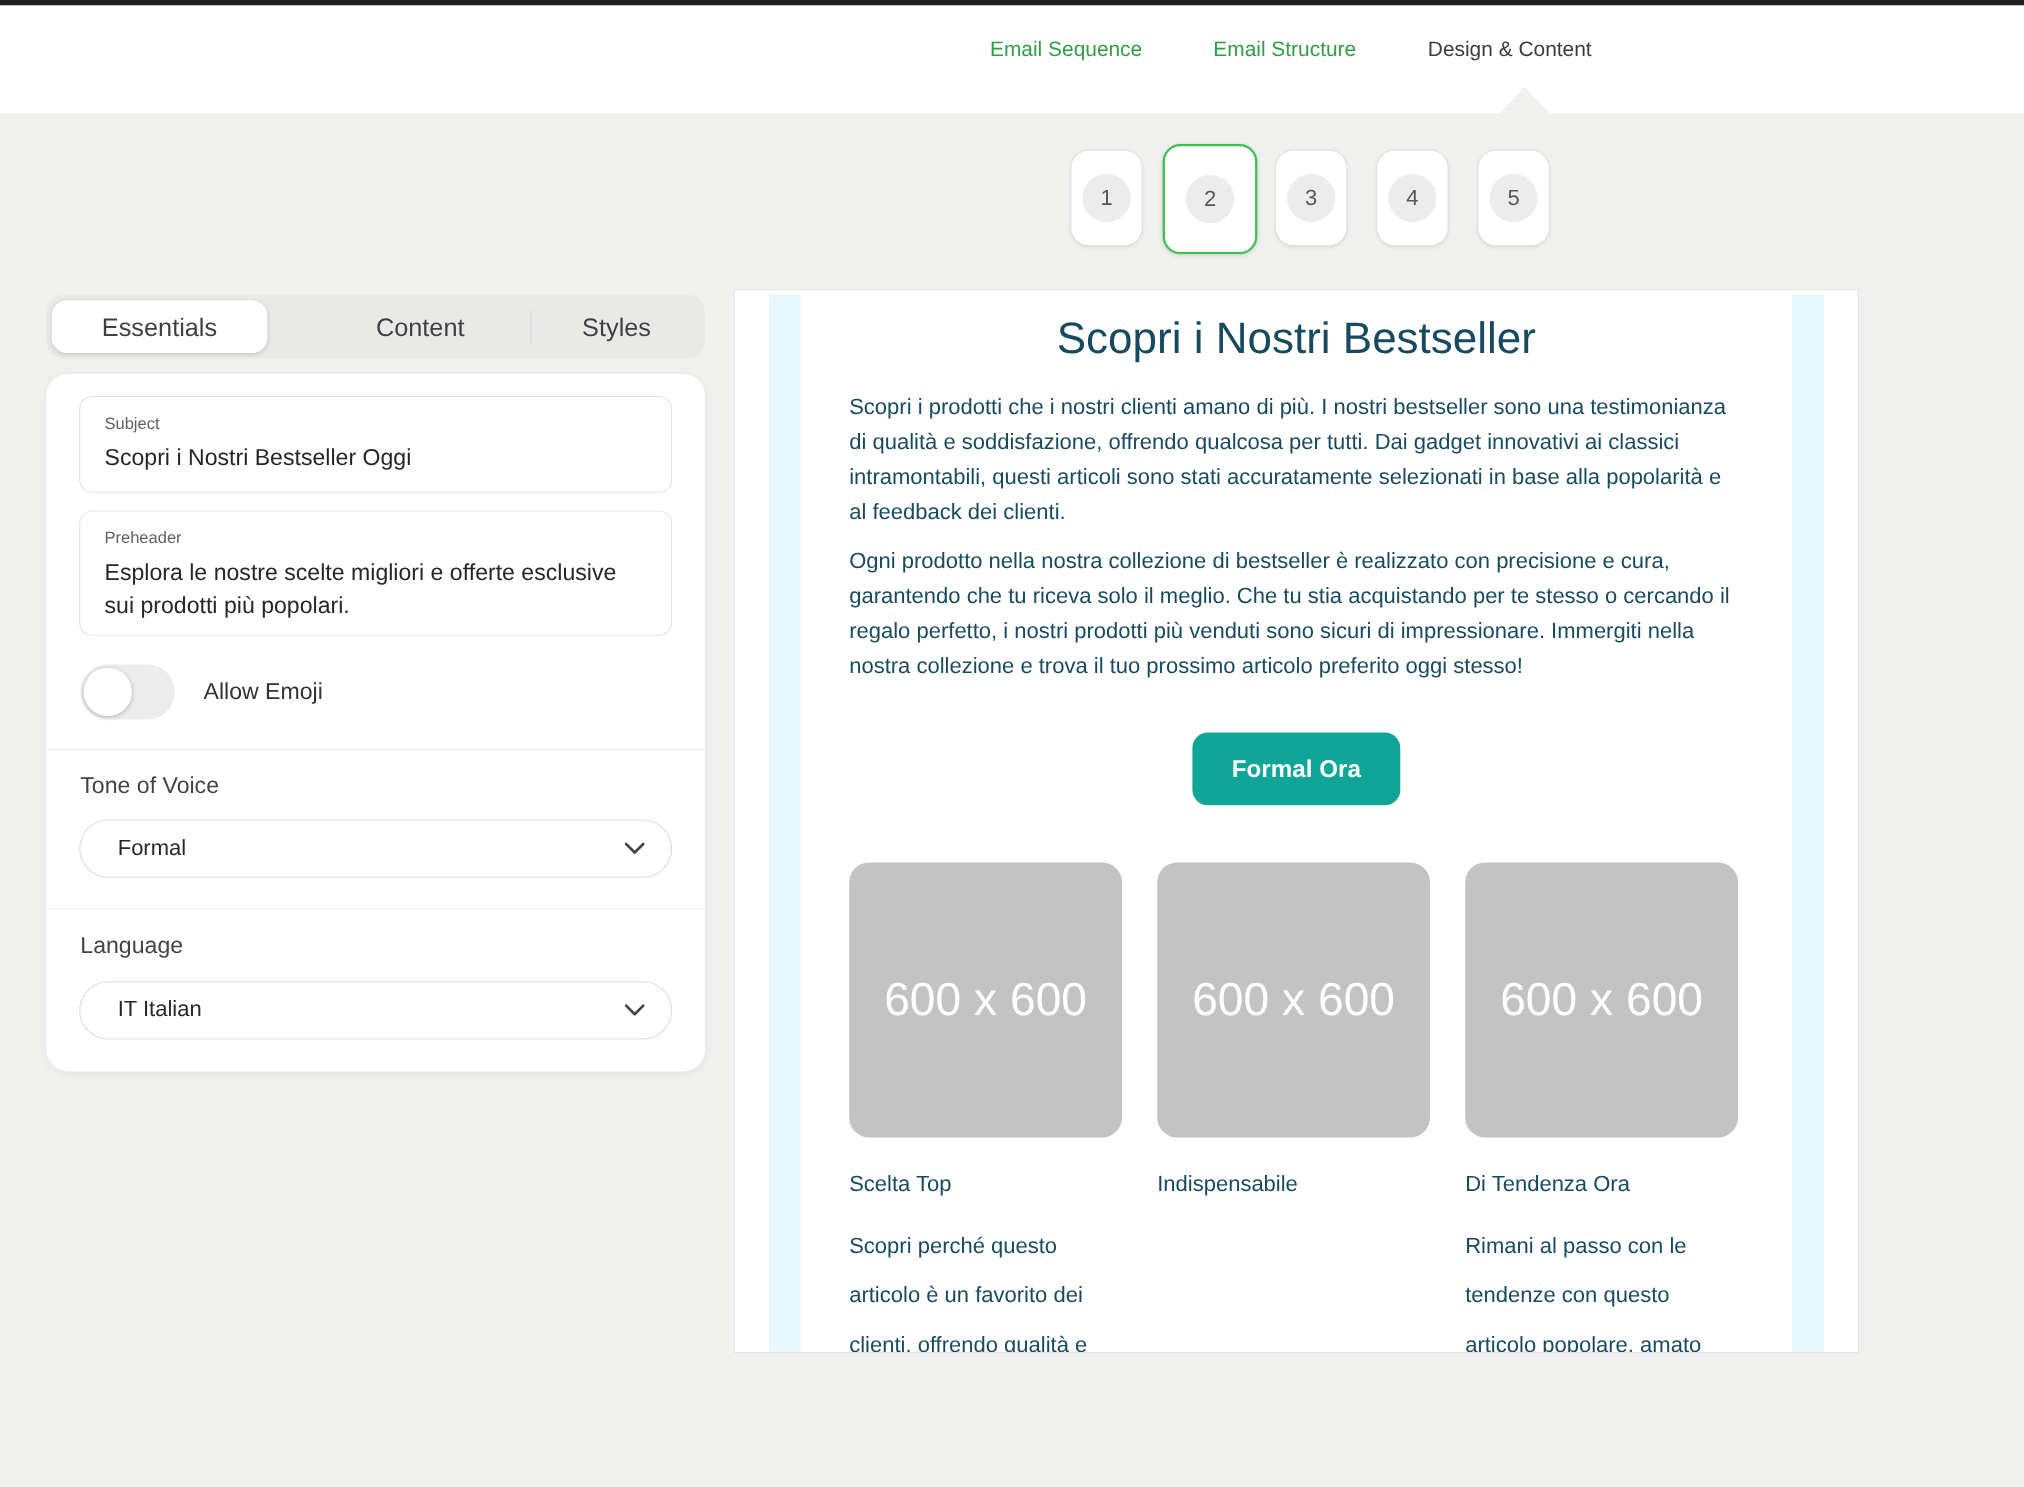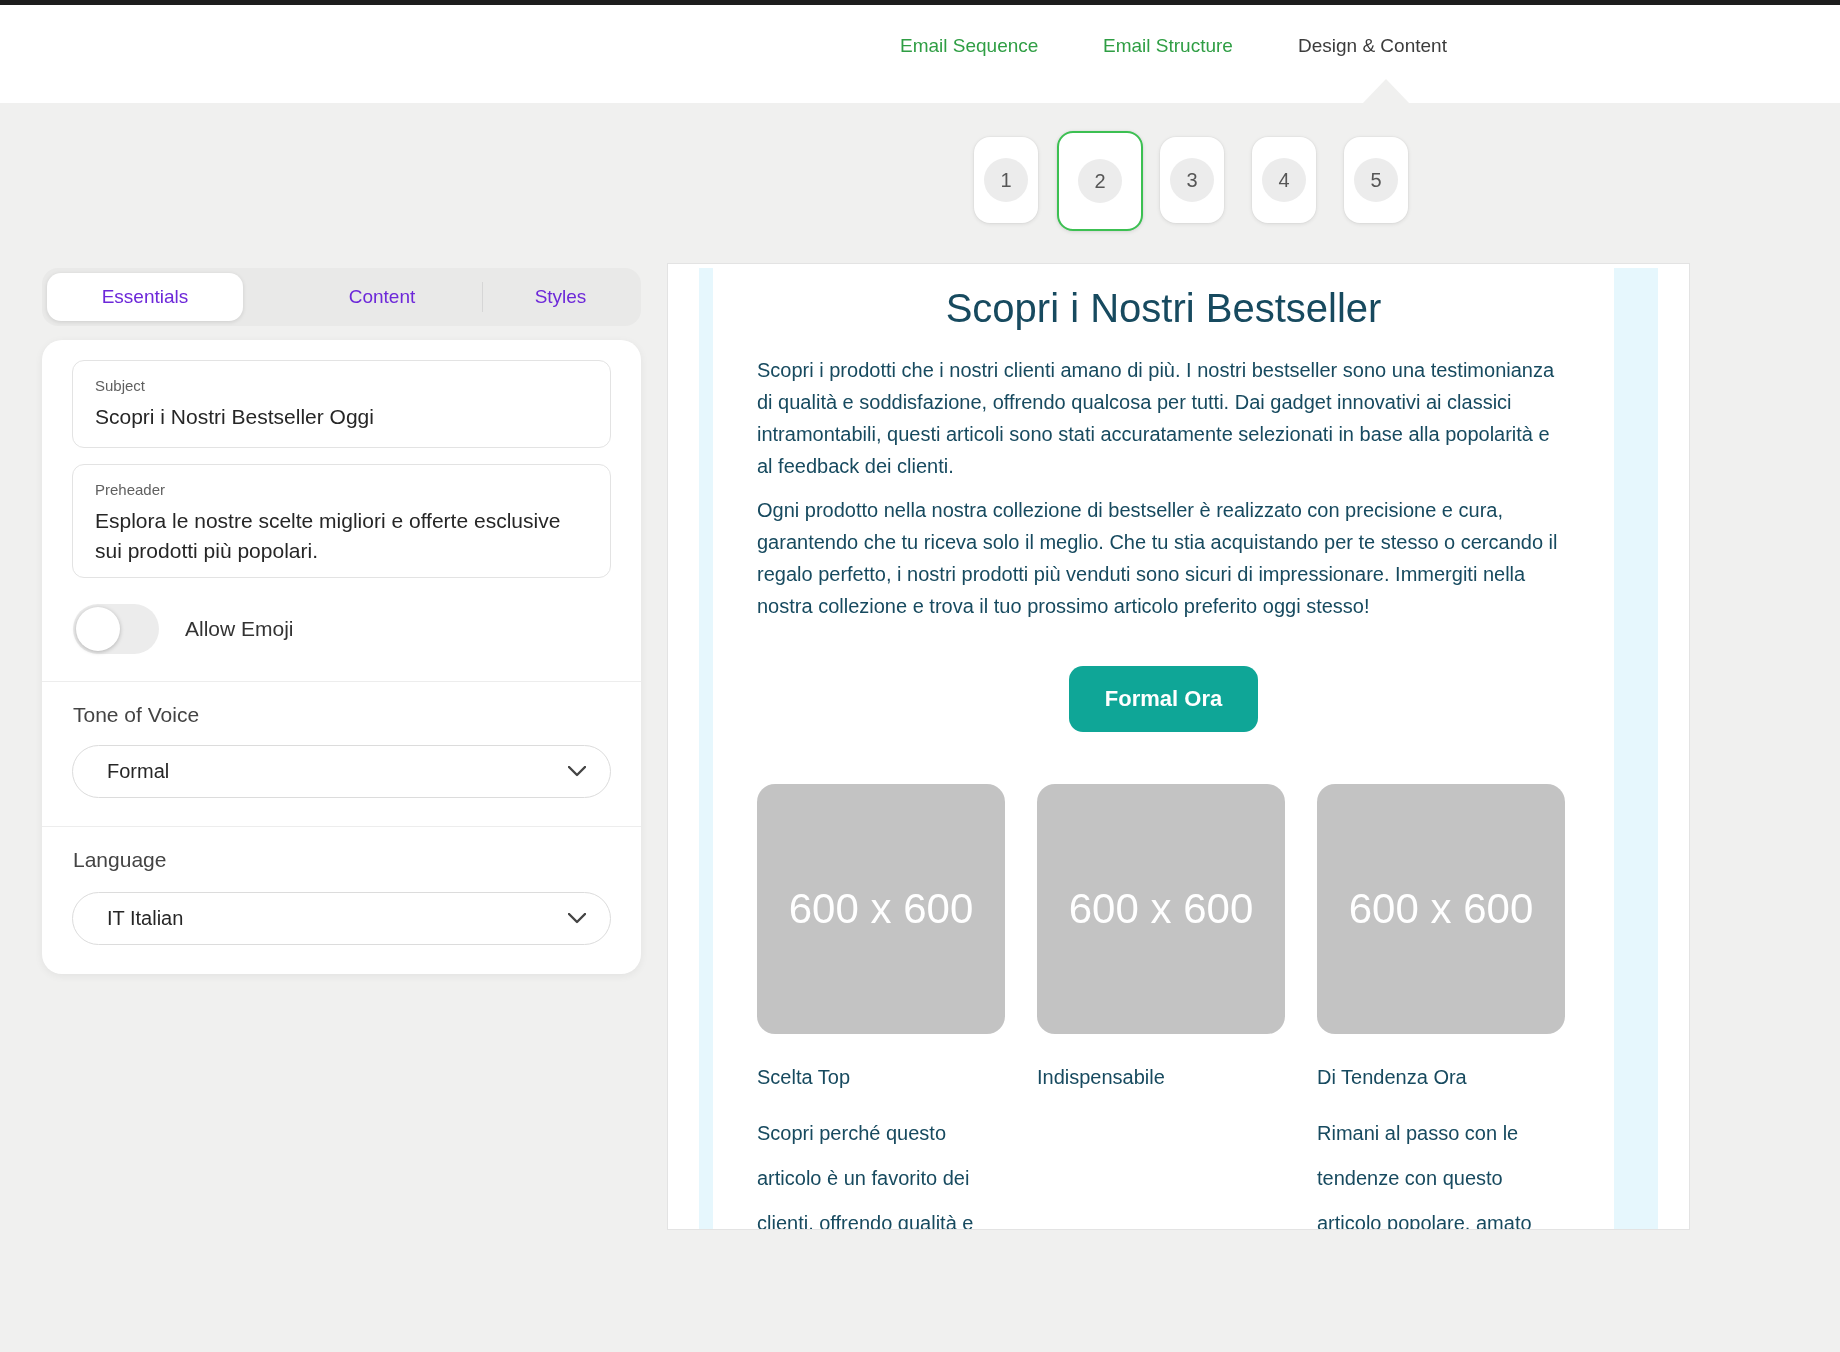--- a/index.html
+++ b/index.html
@@ -38,21 +38,21 @@
     width:44px; height:44px; border-radius:50%; background:#ececec;
     display:flex; align-items:center; justify-content:center;
     font-size:20px; color:#565656;
   }
 
   
   .tabs-bar {
     position:absolute; left:42px; top:268px; width:599px; height:58px;
     background:#e9e9e8; border-radius:16px; display:flex; align-items:center;
   }
-  .tab { font-size:19px; color:#6d28d9; text-align:center; cursor:pointer; }
+  .tab { font-size:23px; color:#404040; text-align:center; cursor:pointer; }
   .tab-active {
     position:absolute; left:5px; top:5px; width:196px; height:48px;
     background:#ffffff; border-radius:14px; box-shadow:0 1px 4px rgba(0,0,0,.12);
     display:flex; align-items:center; justify-content:center;
   }
   .tab-content { position:absolute; left:240px; width:200px; line-height:58px; }
   .tab-styles  { position:absolute; left:441px; width:155px; line-height:58px; }
   .tab-divider { position:absolute; left:440px; top:14px; width:1px; height:30px; background:#d6d6d6; }
 
   .editor-card {
@@ -96,21 +96,21 @@
   .select-tone { top:405px; }
   .select-language { top:552px; }
   .select-value { font-size:20px; color:#262626; flex:1; }
   .chevron { width:18px; height:11px; }
 
   
   .preview-panel {
     position:absolute; left:667px; top:263px; width:1023px; height:967px;
     background:#ffffff; border:1px solid #e3e3e3; overflow:hidden; padding:4px 31px 0 31px;
   }
-  .email-canvas { width:100%; height:963px; background:#e6f7fd; padding:0 14px; }
+  .email-canvas { width:100%; height:963px; background:#e6f7fd; padding:0 29px; }
   .email-content {
     width:901px; min-height:963px; background:#ffffff; padding:16px 44px 0 44px;
     color:#174a5f;
   }
   .email-title { font-size:40px; line-height:48px; text-align:center; font-weight:400; }
   .email-para { font-size:20px; line-height:32px; margin-top:22px; }
   .email-para + .email-para { margin-top:12px; }
   .cta-wrap { text-align:center; margin-top:44px; }
   .cta-button {
     display:inline-block; background:#0fa697; color:#ffffff; font-weight:700;

